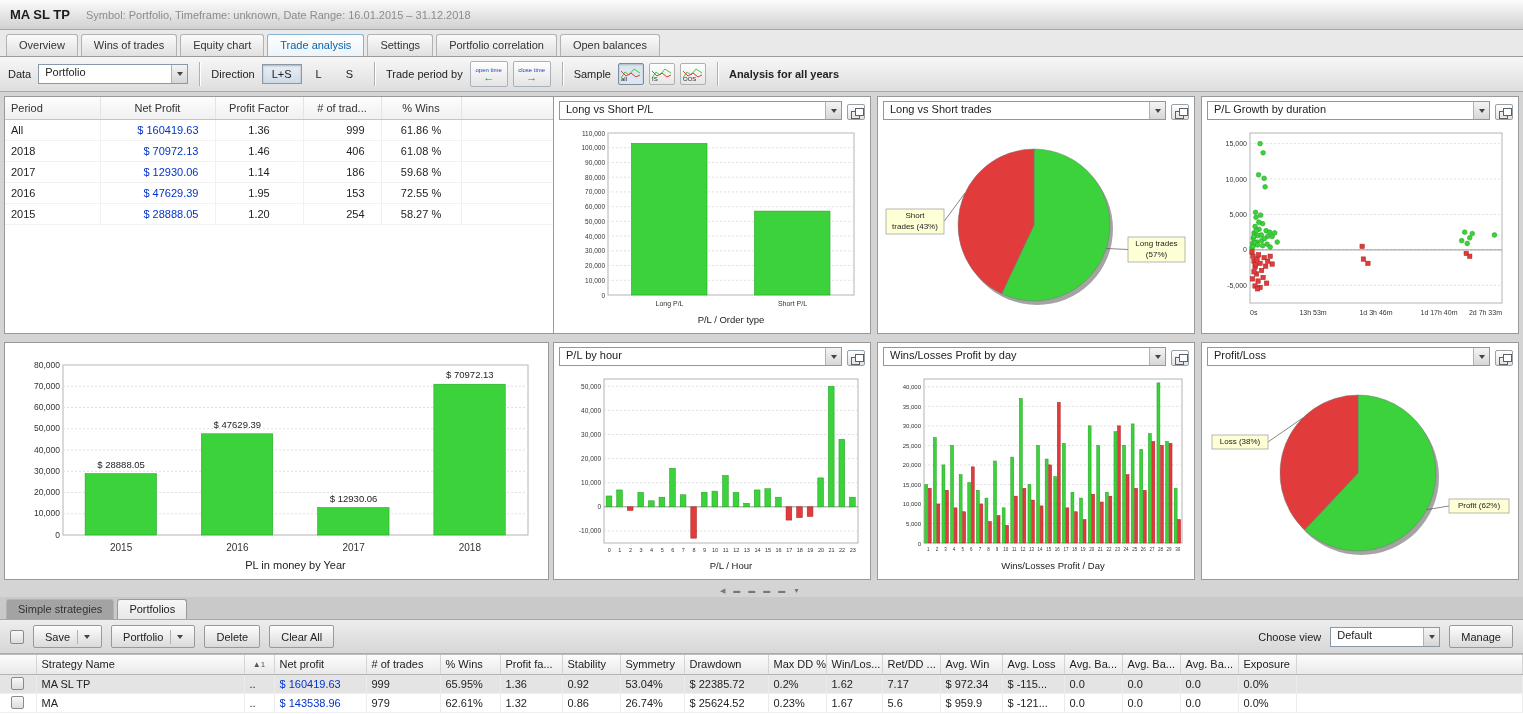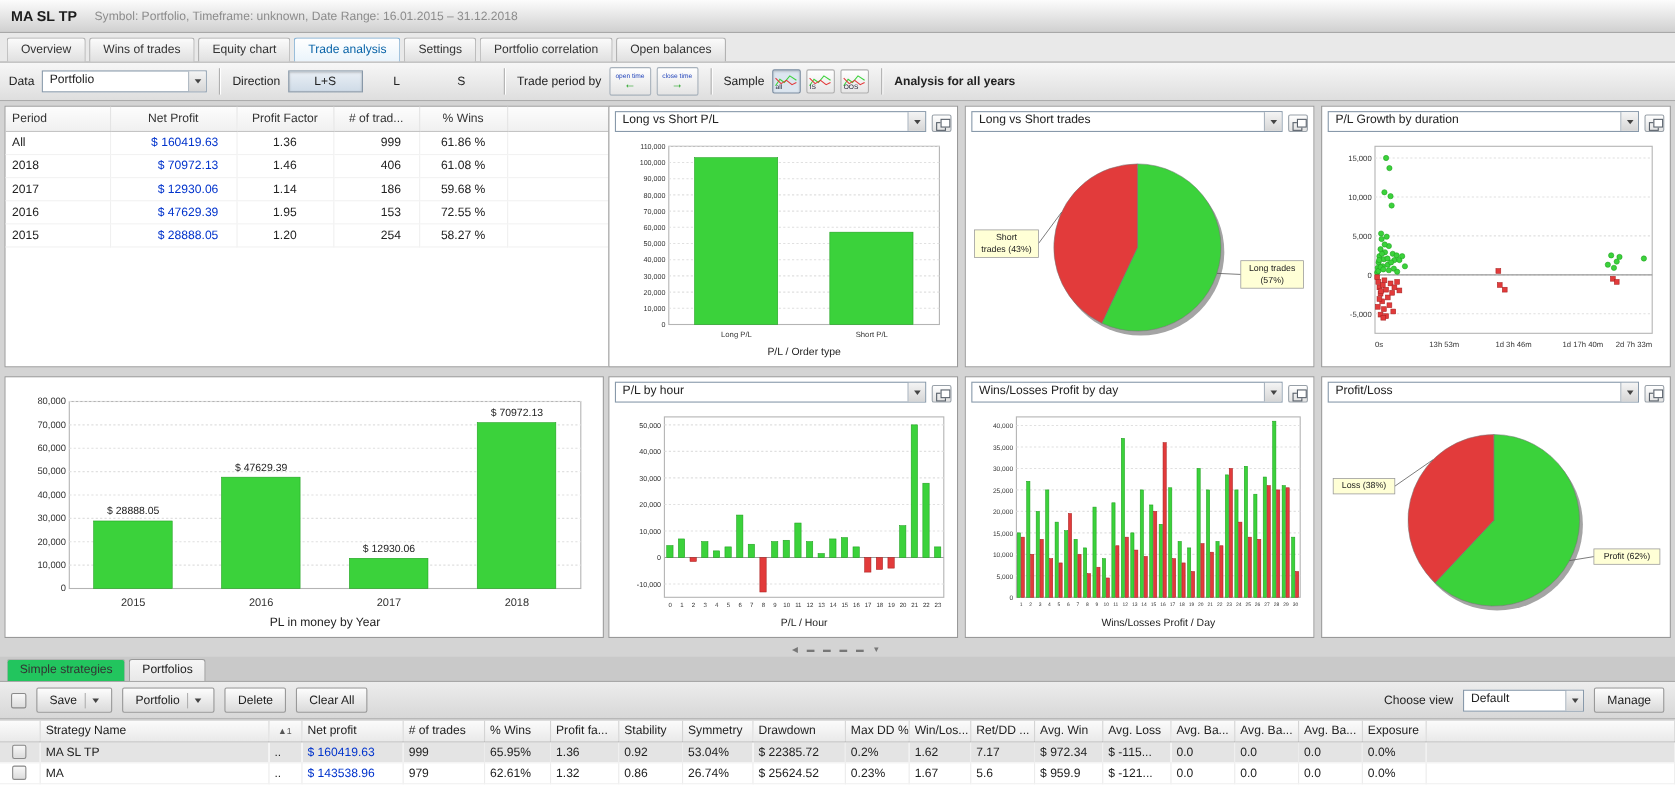--- a/index.html
+++ b/index.html
@@ -13,21 +13,21 @@
   .tab.active{background:linear-gradient(#ffffff,#eaf4fb);color:#0a64a8;border-color:#85b3d6}
   .toolbar{height:35px;background:linear-gradient(#f7f7f7,#dedede);border-bottom:1px solid #a8a8a8;display:flex;align-items:center;padding:0 8px;gap:7px}
   .lbl{white-space:nowrap}
   .bold{font-weight:bold}
   .sep{width:1px;height:24px;background:#b0b0b0;box-shadow:1px 0 0 #fff;margin:0 4px}
   .combo{height:20px;background:#fff;border:1px solid #8899aa;display:inline-flex;align-items:stretch}
   .combo-text{padding:1px 6px 0;flex:1;white-space:nowrap;overflow:hidden}
   .combo-btn{width:16px;background:linear-gradient(#f4f4f4,#d6d6d6);border-left:1px solid #aab4be;display:flex;align-items:center;justify-content:center}
   .arr{width:0;height:0;border-left:3.5px solid transparent;border-right:3.5px solid transparent;border-top:4px solid #444;display:inline-block}
   .seg{display:flex;align-items:center;gap:4px}
-  .segbtn{min-width:24px;height:20px;display:inline-flex;align-items:center;justify-content:center;padding:0 23px;border:1px solid transparent;color:#222}
+  .segbtn{min-width:24px;height:20px;display:inline-flex;align-items:center;justify-content:center;padding:0 9px;border:1px solid transparent;color:#222}
   .segbtn.sel{border-color:#8898a8;background:linear-gradient(#e9eff5,#cfdbe7);box-shadow:inset 0 1px 2px rgba(0,0,0,.25)}
   .iconrow{display:flex;align-items:center;gap:5px}
   .tpbtn{width:38px;height:26px;border:1px solid #a8b2bc;background:linear-gradient(#ffffff,#e4e4e4);display:flex;flex-direction:column;align-items:center;justify-content:center;border-radius:2px}
   .tptext{font-size:6px;color:#2244bb;white-space:nowrap}
   .tparrow{color:#18a018;font-weight:bold;font-size:11px;line-height:9px}
   .iconbtn{width:26px;height:22px;border:1px solid #b0b0b0;background:linear-gradient(#ffffff,#e6e6e6);display:flex;align-items:center;justify-content:center;border-radius:2px}
   .iconbtn.sel{border-color:#7a8ca0;background:#dce6f0;box-shadow:inset 0 1px 2px rgba(0,0,0,.2)}
   .content{position:relative;height:492px;background:#d4d4d4}
   .panel{position:absolute;background:#fff;border:1px solid #999}
   .panel-head{height:26px;display:flex;align-items:flex-end;padding:3px 5px;gap:5px}
@@ -36,21 +36,21 @@
   .popout::before{content:"";position:absolute;left:3px;top:6px;width:7px;height:6px;border:1px solid #58606a}
   .popout::after{content:"";position:absolute;left:7px;top:3px;width:7px;height:6px;border:1px solid #58606a;background:#fff}
   .chart-body{padding:2px 4px}
   .stats-table{width:100%;border-collapse:collapse;table-layout:fixed;font-size:11px}
   .stats-table th{font-weight:normal;color:#333;padding:5px 6px;border-bottom:1px solid #c4c4c4;border-right:1px solid #e4e4e4;background:linear-gradient(#fdfdfd,#f0f0f0);white-space:nowrap;overflow:hidden}
   .stats-table td{padding:4px 6px;border-right:1px solid #f0f0f0;border-bottom:1px solid #f2f2f2;white-space:nowrap;overflow:hidden}
   .al-left{text-align:left}.al-center{text-align:center}.al-right{text-align:right;padding-right:16px !important}
   .blue{color:#0033cc}
   .pager{height:13px;display:flex;align-items:center;justify-content:center;color:#777;font-size:7px;letter-spacing:3px;background:#d4d4d4}
   .btabs{height:23px;background:#c9c9c9;display:flex;align-items:flex-end;padding:2px 6px 0;gap:3px;border-bottom:1px solid #a8a8a8}
-  .btabs .tab{padding:3px 11px 4px;background:#22c55e}
+  .btabs .tab{padding:3px 11px 4px;background:#a3a3a3}
   .btabs .tab.active{background:linear-gradient(#f6f6f6,#e8e8e8);color:#222;border-color:#999}
   .btoolbar{height:34px;background:linear-gradient(#ededed,#d7d7d7);border-bottom:1px solid #aaa;display:flex;align-items:center;padding:0 10px;gap:9px}
   .btnrow{display:flex;align-items:center;gap:9px}
   .btn{height:23px;padding:0 11px;border:1px solid #999;border-radius:2px;background:linear-gradient(#fdfdfd,#dadada);display:inline-flex;align-items:center;font-size:11px;color:#222;font-family:"Liberation Sans",sans-serif}
   .btn-arrow{display:inline-flex;align-items:center;border-left:1px solid #b0b0b0;padding-left:6px;margin-left:7px;height:14px}
   .checkbox{width:14px;height:14px;border:1px solid #8a8a8a;background:linear-gradient(#f8f8f8,#dcdcdc);border-radius:2px}
   .checkbox.small{width:13px;height:13px;margin:0 auto}
   .spacer{flex:1}
   .databank{height:60px;background:#fff;overflow:hidden;border-top:1px solid #bbb}
   .dbk-table{width:100%;border-collapse:collapse;table-layout:fixed;font-size:11px}

